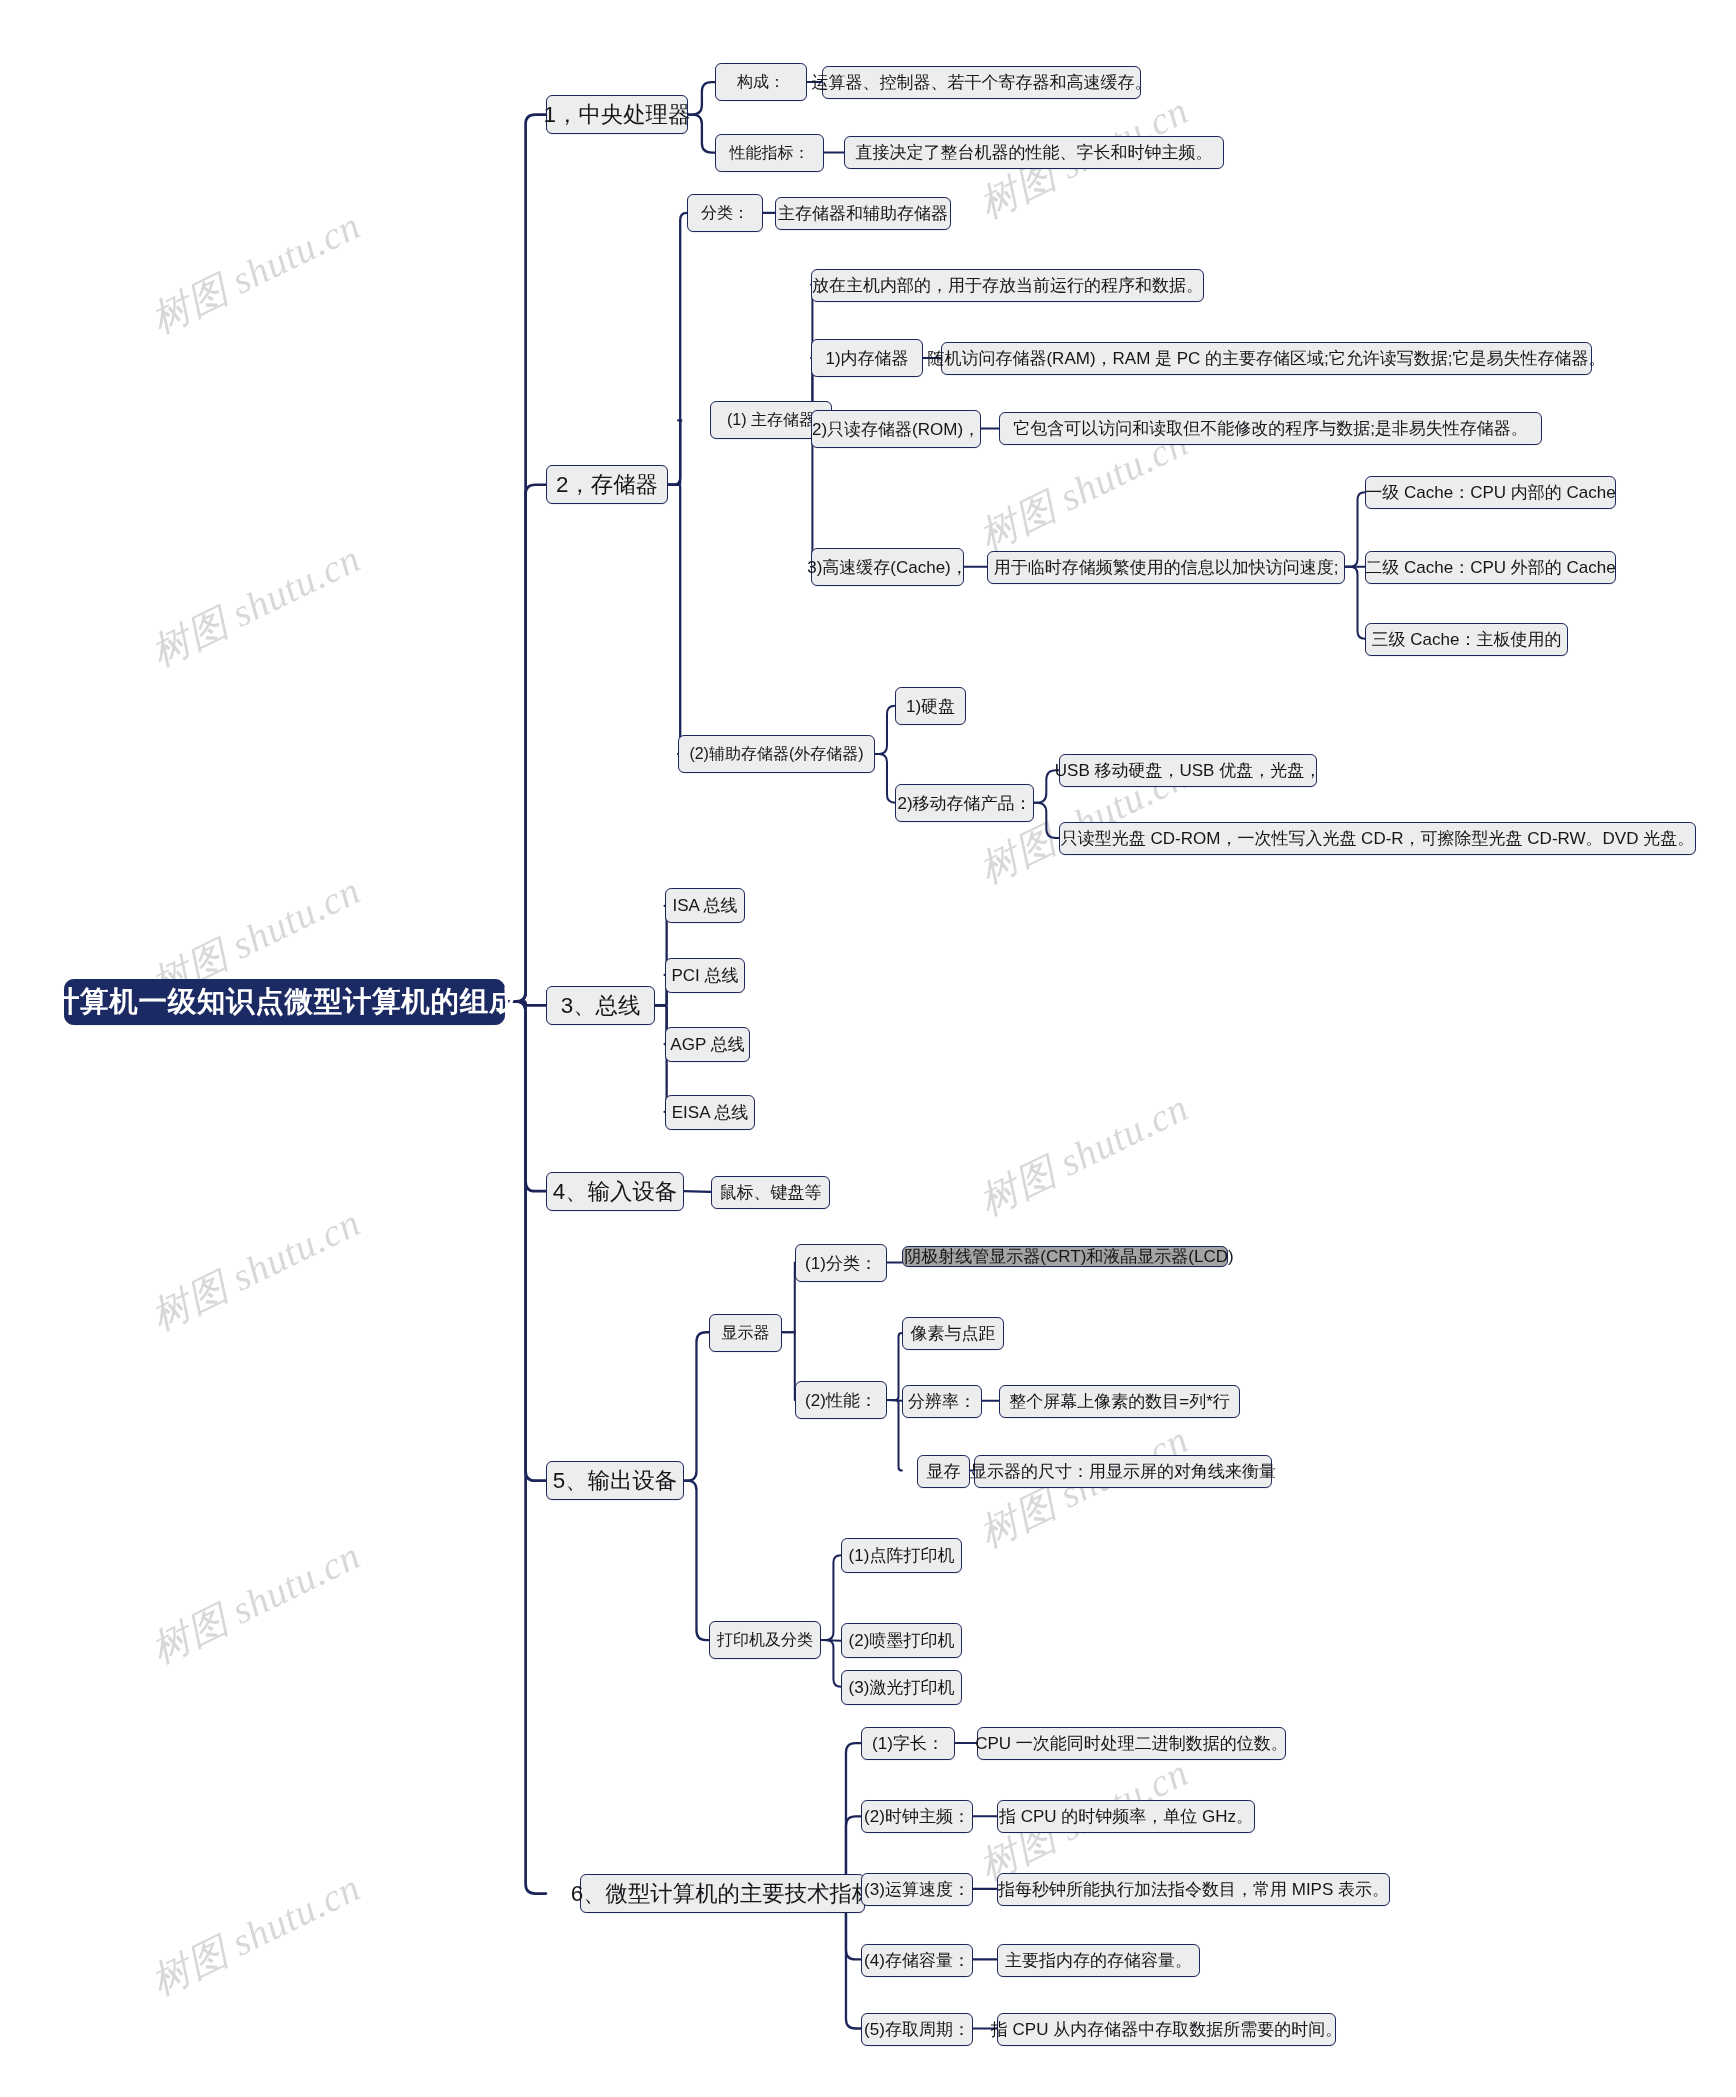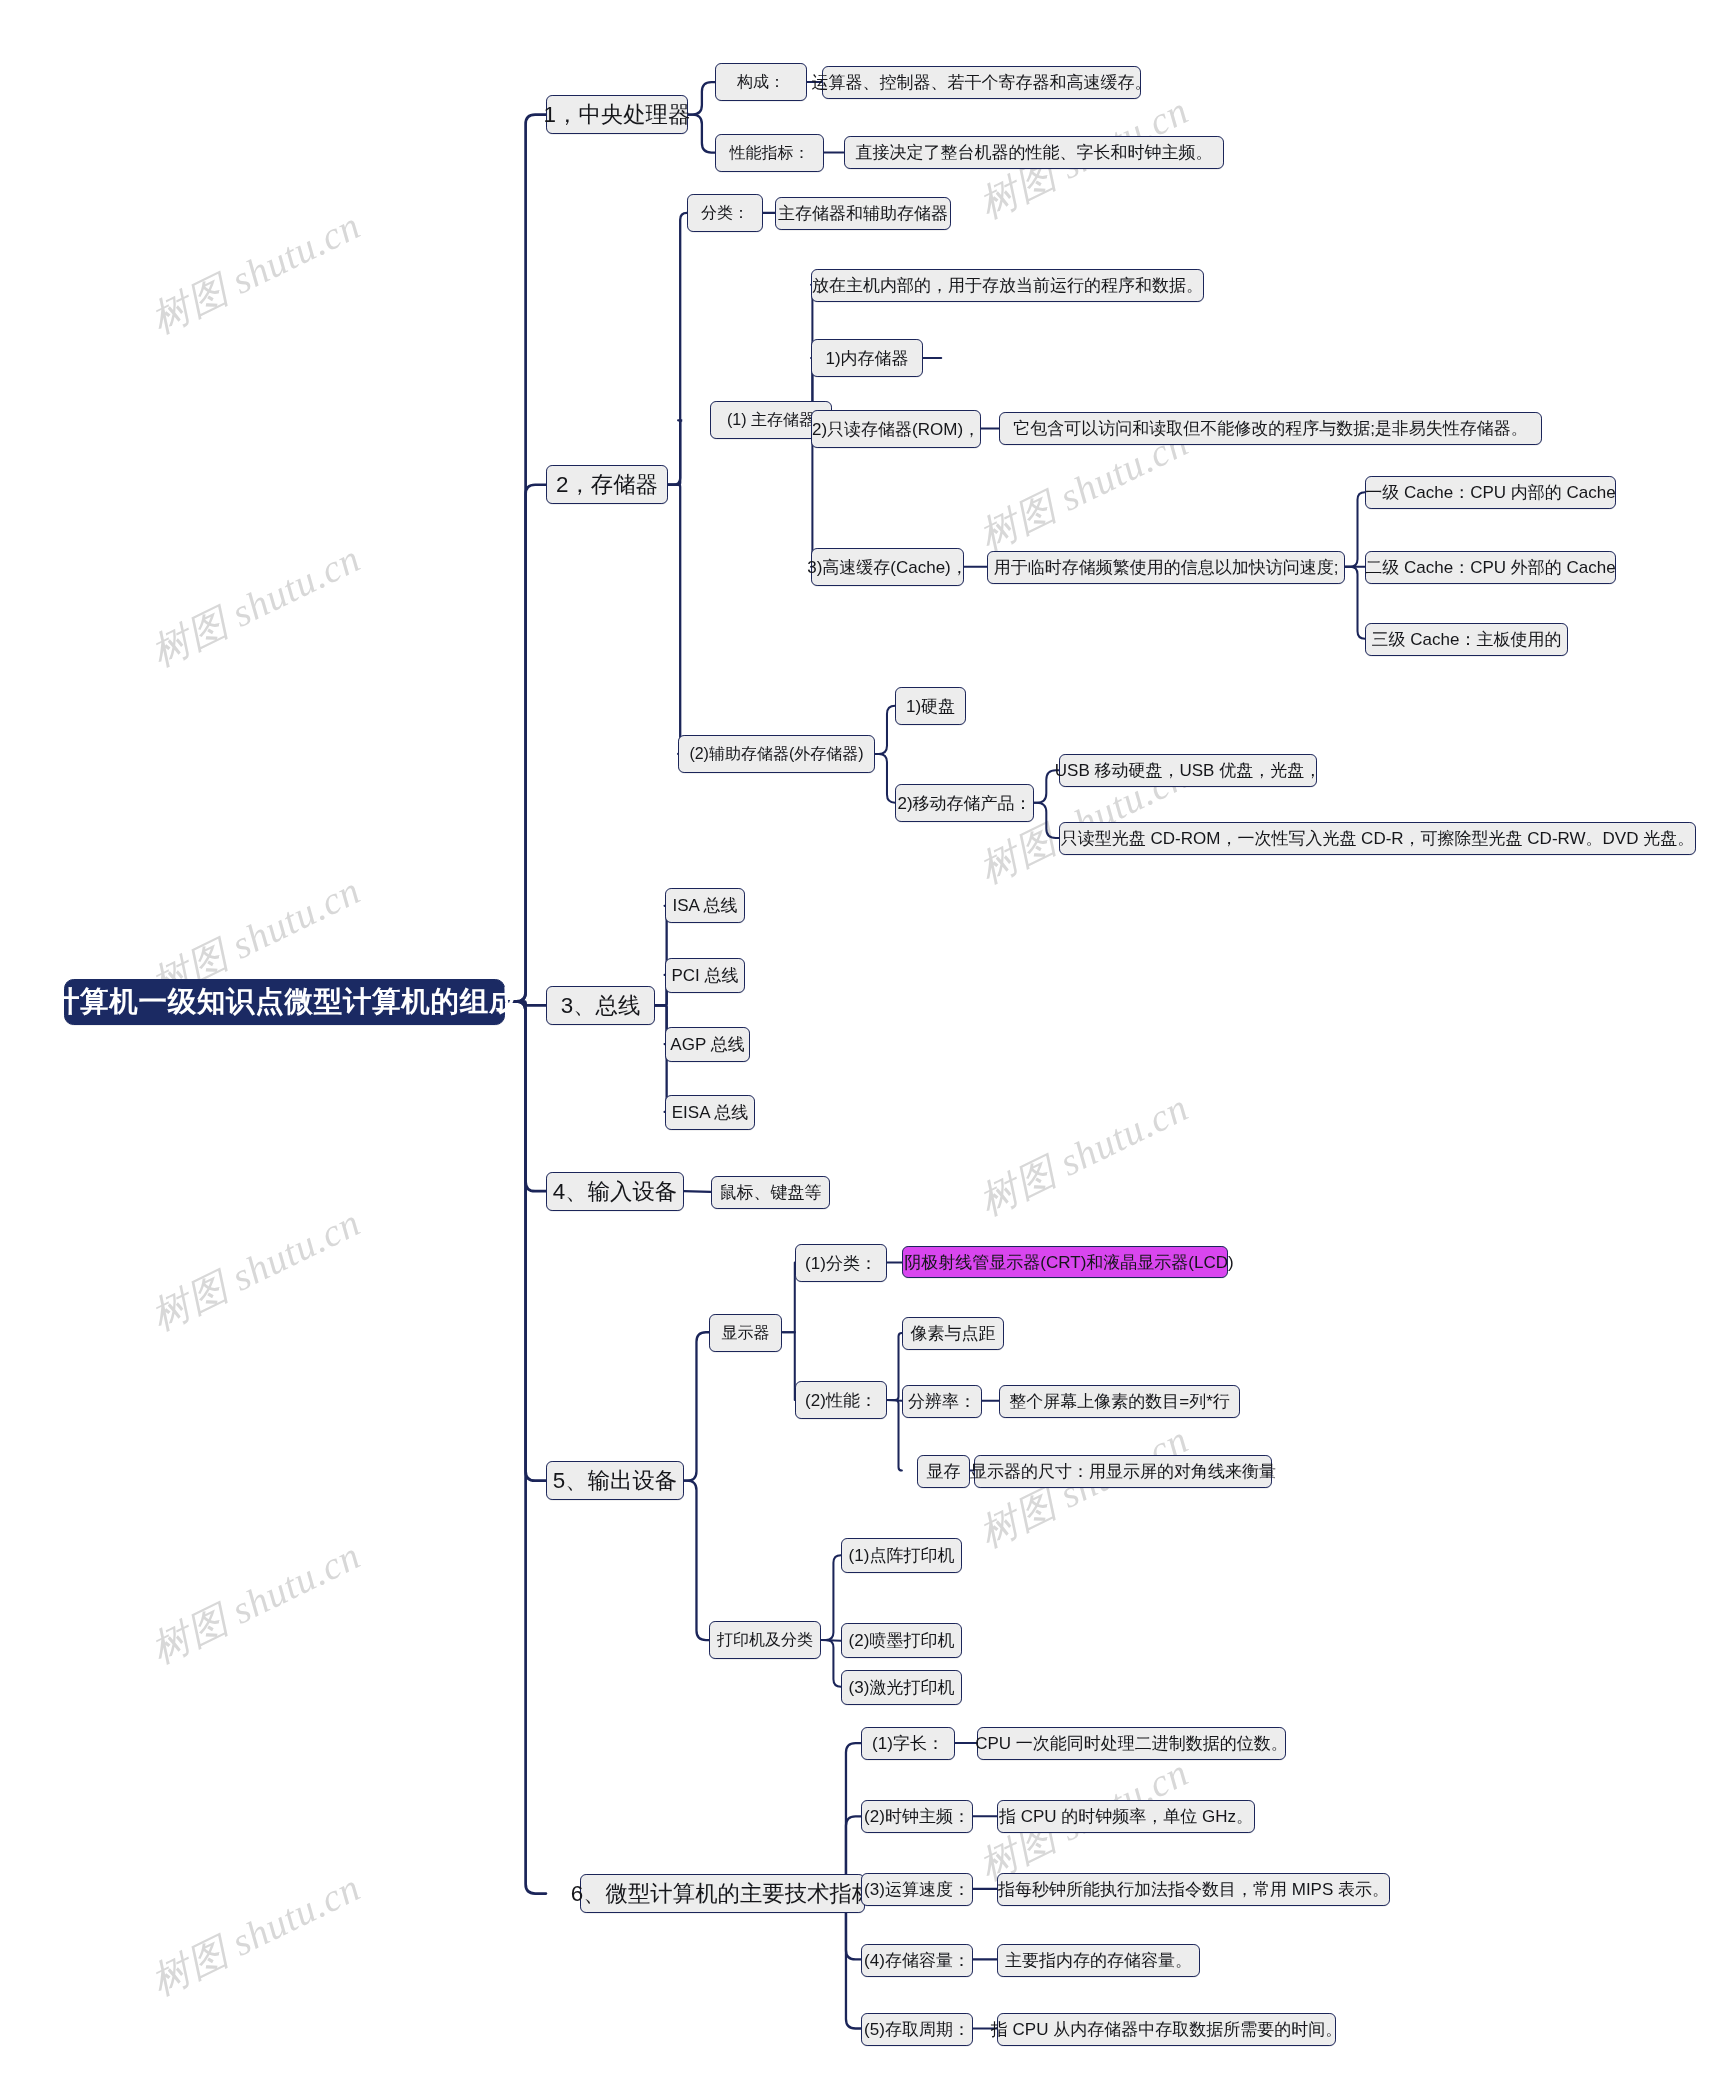--- a/index.html
+++ b/index.html
@@ -131,20 +131,21 @@
     <div class="node l2" id="n_b1c1" style="left: 715px; top: 63px; width: 92px; height: 38px; background: rgb(237, 237, 237); border-color: rgb(27, 37, 89);">构成：</div>
     <div class="node leaf" id="n_b1c1d" style="left: 822px; top: 66px; width: 319px; height: 33px; background: rgb(237, 237, 237); border-color: rgb(27, 37, 89);">运算器、控制器、若干个寄存器和高速缓存。</div>
     <div class="node l2" id="n_b1c2" style="left: 715px; top: 134px; width: 109px; height: 38px; background: rgb(237, 237, 237); border-color: rgb(27, 37, 89);">性能指标：</div>
     <div class="node leaf" id="n_b1c2d" style="left: 844px; top: 136px; width: 380px; height: 33px; background: rgb(237, 237, 237); border-color: rgb(27, 37, 89);">直接决定了整台机器的性能、字长和时钟主频。</div>
     <div class="node l1" id="n_b2" style="left: 546px; top: 465px; width: 122px; height: 39px; background: rgb(237, 237, 237); border-color: rgb(27, 37, 89);">2，存储器</div>
     <div class="node l2" id="n_b2c1" style="left: 687px; top: 194px; width: 76px; height: 38px; background: rgb(237, 237, 237); border-color: rgb(27, 37, 89);">分类：</div>
     <div class="node leaf" id="n_b2c1d" style="left: 775px; top: 197px; width: 176px; height: 33px; background: rgb(237, 237, 237); border-color: rgb(27, 37, 89);">主存储器和辅助存储器</div>
     <div class="node l2" id="n_b2c2" style="left: 710px; top: 401px; width: 122px; height: 38px; background: rgb(237, 237, 237); border-color: rgb(27, 37, 89);">(1) 主存储器</div>
     <div class="node leaf" id="n_b2c2d0" style="left: 811px; top: 269px; width: 393px; height: 33px; background: rgb(237, 237, 237); border-color: rgb(27, 37, 89);">放在主机内部的，用于存放当前运行的程序和数据。</div>
     <div class="node l3" id="n_b2c2d1" style="left: 811px; top: 339px; width: 112px; height: 38px; background: rgb(237, 237, 237); border-color: rgb(27, 37, 89);">1)内存储器</div>
+    <div class="node leaf" id="n_b2c2d1a" style="left: 941px; top: 342px; width: 651px; height: 33px; background: rgb(237, 237, 237); border-color: rgb(27, 37, 89);">随机访问存储器(RAM)，RAM 是 PC 的主要存储区域;它允许读写数据;它是易失性存储器。</div>
     <div class="node l3" id="n_b2c2d2" style="left: 811px; top: 410px; width: 170px; height: 38px; background: rgb(237, 237, 237); border-color: rgb(27, 37, 89);">2)只读存储器(ROM)，</div>
     <div class="node leaf" id="n_b2c2d2a" style="left: 999px; top: 412px; width: 543px; height: 33px; background: rgb(237, 237, 237); border-color: rgb(27, 37, 89);">它包含可以访问和读取但不能修改的程序与数据;是非易失性存储器。</div>
     <div class="node l3" id="n_b2c2d3" style="left: 811px; top: 548px; width: 153px; height: 38px; background: rgb(237, 237, 237); border-color: rgb(27, 37, 89);">3)高速缓存(Cache)，</div>
     <div class="node leaf" id="n_b2c2d3a" style="left: 987px; top: 551px; width: 358px; height: 33px; background: rgb(237, 237, 237); border-color: rgb(27, 37, 89);">用于临时存储频繁使用的信息以加快访问速度;</div>
     <div class="node leaf" id="n_cache1" style="left: 1365px; top: 476px; width: 251px; height: 33px; background: rgb(237, 237, 237); border-color: rgb(27, 37, 89);">一级 Cache：CPU 内部的 Cache</div>
     <div class="node leaf" id="n_cache2" style="left: 1365px; top: 551px; width: 251px; height: 33px; background: rgb(237, 237, 237); border-color: rgb(27, 37, 89);">二级 Cache：CPU 外部的 Cache</div>
     <div class="node leaf" id="n_cache3" style="left: 1365px; top: 623px; width: 203px; height: 33px; background: rgb(237, 237, 237); border-color: rgb(27, 37, 89);">三级 Cache：主板使用的</div>
     <div class="node l2" id="n_b2c3" style="left: 678px; top: 735px; width: 197px; height: 38px; background: rgb(237, 237, 237); border-color: rgb(27, 37, 89);">(2)辅助存储器(外存储器)</div>
     <div class="node l3" id="n_b2c3d1" style="left: 895px; top: 687px; width: 71px; height: 38px; background: rgb(237, 237, 237); border-color: rgb(27, 37, 89);">1)硬盘</div>
     <div class="node l3" id="n_b2c3d2" style="left: 895px; top: 784px; width: 139px; height: 38px; background: rgb(237, 237, 237); border-color: rgb(27, 37, 89);">2)移动存储产品：</div>
@@ -153,21 +154,21 @@
     <div class="node l1" id="n_b3" style="left: 546px; top: 986px; width: 109px; height: 39px; background: rgb(237, 237, 237); border-color: rgb(27, 37, 89);">3、总线</div>
     <div class="node leaf" id="n_b3a" style="left: 665px; top: 888px; width: 80px; height: 35px; background: rgb(237, 237, 237); border-color: rgb(27, 37, 89);">ISA 总线</div>
     <div class="node leaf" id="n_b3b" style="left: 665px; top: 958px; width: 80px; height: 35px; background: rgb(237, 237, 237); border-color: rgb(27, 37, 89);">PCI 总线</div>
     <div class="node leaf" id="n_b3c" style="left: 665px; top: 1027px; width: 85px; height: 35px; background: rgb(237, 237, 237); border-color: rgb(27, 37, 89);">AGP 总线</div>
     <div class="node leaf" id="n_b3d" style="left: 665px; top: 1095px; width: 90px; height: 35px; background: rgb(237, 237, 237); border-color: rgb(27, 37, 89);">EISA 总线</div>
     <div class="node l1" id="n_b4" style="left: 546px; top: 1172px; width: 138px; height: 39px; background: rgb(237, 237, 237); border-color: rgb(27, 37, 89);">4、输入设备</div>
     <div class="node leaf" id="n_b4a" style="left: 711px; top: 1176px; width: 119px; height: 33px; background: rgb(237, 237, 237); border-color: rgb(27, 37, 89);">鼠标、键盘等</div>
     <div class="node l1" id="n_b5" style="left: 546px; top: 1461px; width: 138px; height: 39px; background: rgb(237, 237, 237); border-color: rgb(27, 37, 89);">5、输出设备</div>
     <div class="node l2" id="n_b5c1" style="left: 709px; top: 1314px; width: 73px; height: 38px; background: rgb(237, 237, 237); border-color: rgb(27, 37, 89);">显示器</div>
     <div class="node l3" id="n_b5c1a" style="left: 795px; top: 1244px; width: 92px; height: 38px; background: rgb(237, 237, 237); border-color: rgb(27, 37, 89);">(1)分类：</div>
-    <div class="node leaf" id="n_b5c1ad" style="left: 902px; top: 1246px; width: 326px; height: 32px; background: #d946ef; border-color: rgb(27, 37, 89); padding-left: 8px;">阴极射线管显示器(CRT)和液晶显示器(LCD)</div>
+    <div class="node leaf" id="n_b5c1ad" style="left: 902px; top: 1246px; width: 326px; height: 21px; background: #a3a3a3; border-color: rgb(27, 37, 89); padding-left: 8px;">阴极射线管显示器(CRT)和液晶显示器(LCD)</div>
     <div class="node l3" id="n_b5c1b" style="left: 795px; top: 1381px; width: 92px; height: 38px; background: rgb(237, 237, 237); border-color: rgb(27, 37, 89);">(2)性能：</div>
     <div class="node leaf" id="n_b5c1b1" style="left: 902px; top: 1317px; width: 102px; height: 33px; background: rgb(237, 237, 237); border-color: rgb(27, 37, 89);">像素与点距</div>
     <div class="node leaf" id="n_b5c1b2" style="left: 902px; top: 1385px; width: 80px; height: 33px; background: rgb(237, 237, 237); border-color: rgb(27, 37, 89);">分辨率：</div>
     <div class="node leaf" id="n_b5c1b2d" style="left: 999px; top: 1385px; width: 241px; height: 33px; background: rgb(237, 237, 237); border-color: rgb(27, 37, 89);">整个屏幕上像素的数目=列*行</div>
     <div class="node leaf" id="n_b5c1b3" style="left: 902px; top: 1455px; width: 53px; height: 33px; background: rgb(237, 237, 237); border-color: rgb(27, 37, 89); margin-left: 15px;">显存</div>
     <div class="node leaf" id="n_b5c1b3d" style="left: 974px; top: 1455px; width: 298px; height: 33px; background: rgb(237, 237, 237); border-color: rgb(27, 37, 89);">显示器的尺寸：用显示屏的对角线来衡量</div>
     <div class="node l2" id="n_b5c2" style="left: 709px; top: 1621px; width: 112px; height: 38px; background: rgb(237, 237, 237); border-color: rgb(27, 37, 89);">打印机及分类</div>
     <div class="node leaf" id="n_b5c2a" style="left: 841px; top: 1538px; width: 121px; height: 35px; background: rgb(237, 237, 237); border-color: rgb(27, 37, 89);">(1)点阵打印机</div>
     <div class="node leaf" id="n_b5c2b" style="left: 841px; top: 1623px; width: 121px; height: 35px; background: rgb(237, 237, 237); border-color: rgb(27, 37, 89);">(2)喷墨打印机</div>
     <div class="node leaf" id="n_b5c2c" style="left: 841px; top: 1670px; width: 121px; height: 35px; background: rgb(237, 237, 237); border-color: rgb(27, 37, 89);">(3)激光打印机</div>

